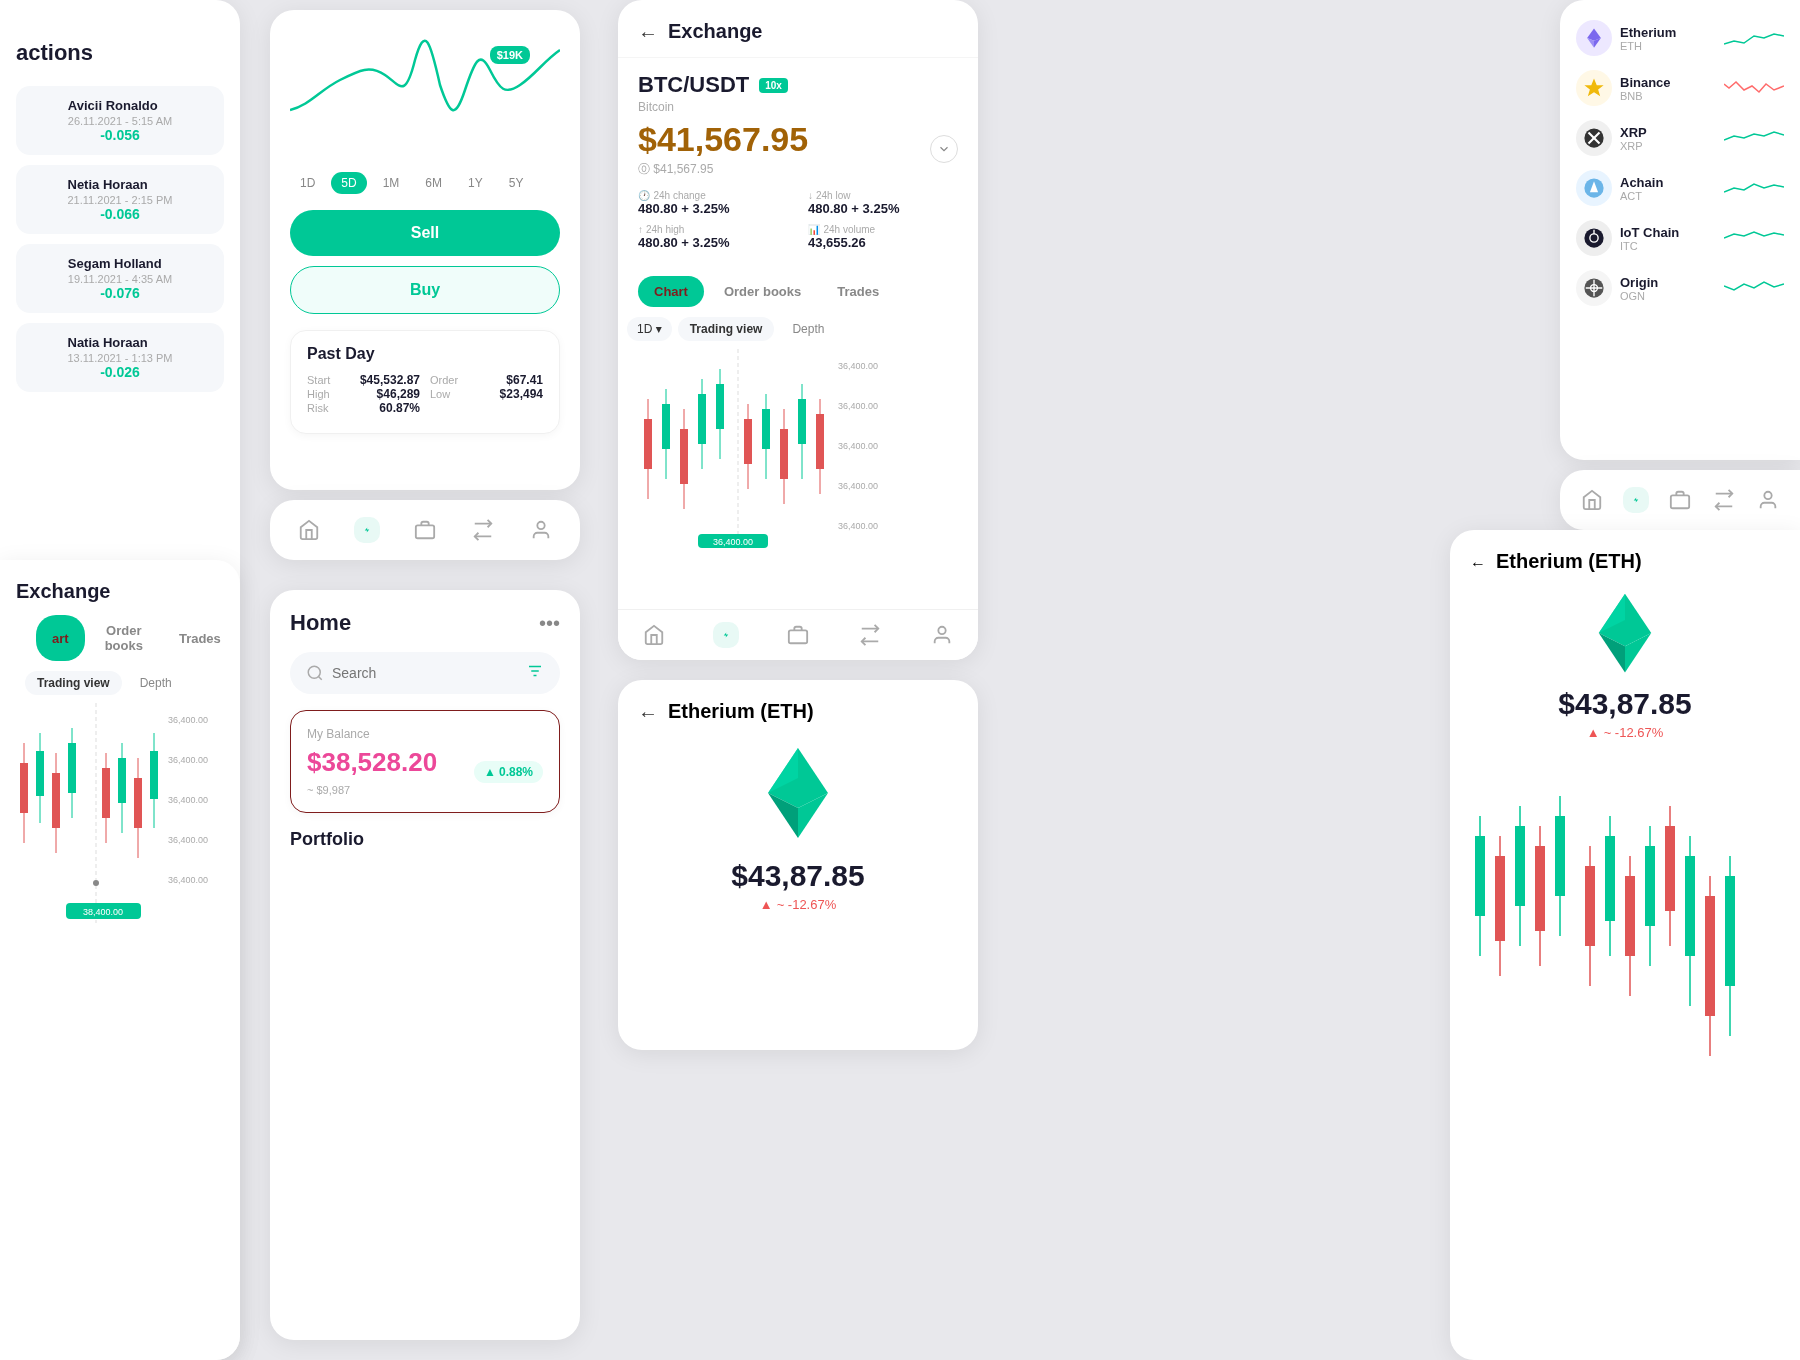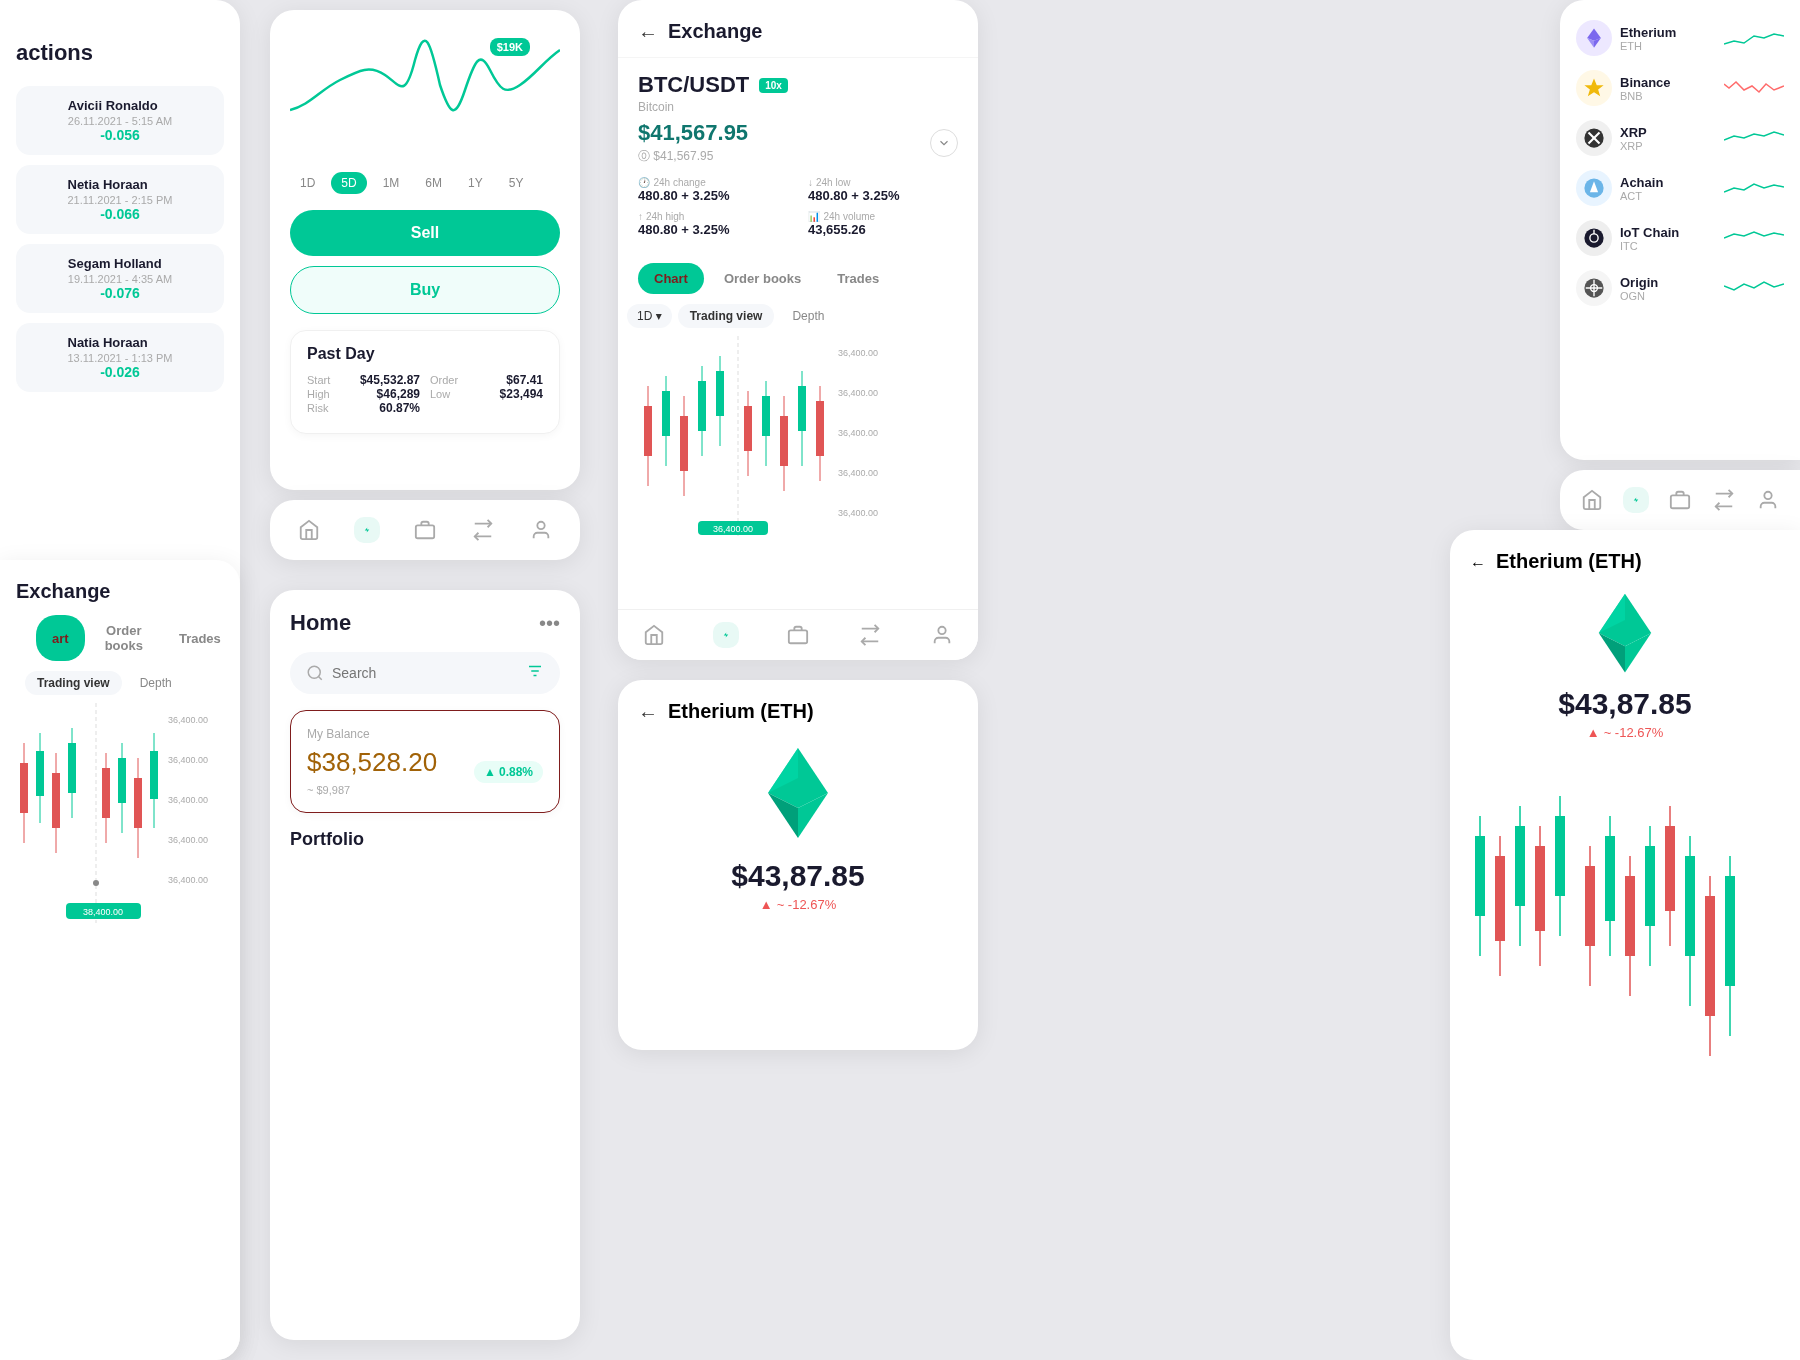--- a/index.html
+++ b/index.html
@@ -75,21 +75,21 @@
       padding: 20px 20px 16px;
     }
     .chart-area {
       width: 100%;
       height: 130px;
       position: relative;
       margin-bottom: 12px;
     }
     .price-badge {
       position: absolute;
-      top: 8px; right: 30px;
+      top: 16px; right: 30px;
       background: #00c896;
       color: #fff;
       font-size: 11px;
       font-weight: 700;
       padding: 3px 7px;
       border-radius: 8px;
     }
     .time-tabs {
       display: flex;
       gap: 6px;
@@ -173,21 +173,21 @@
       gap: 10px;
       padding: 20px 20px 14px;
       border-bottom: 1px solid #f5f5f5;
     }
     .exchange-header .back-btn { cursor: pointer; color: #333; font-size: 20px; }
     .exchange-header h2 { font-size: 20px; font-weight: 700; color: #1a1a2e; }
     .pair-section { padding: 14px 20px; }
     .pair-name { font-size: 22px; font-weight: 800; color: #1a1a2e; }
     .pair-badge { background: #00c896; color: #fff; font-size: 10px; font-weight: 700; padding: 2px 6px; border-radius: 4px; vertical-align: middle; margin-left: 6px; }
     .pair-sub { font-size: 12px; color: #aaa; margin: 2px 0 6px; }
-    .pair-price { font-size: 22px; font-weight: 800; color: #0f766e; }
+    .pair-price { font-size: 34px; font-weight: 800; color: #a16207; }
     .pair-usd { font-size: 12px; color: #aaa; margin-top: 2px; }
     .pair-stats { display: grid; grid-template-columns: 1fr 1fr; gap: 8px 20px; margin: 12px 0; }
     .stat-item .stat-label { font-size: 10px; color: #aaa; display: flex; align-items: center; gap: 3px; }
     .stat-item .stat-val { font-size: 13px; font-weight: 600; color: #1a1a2e; }
     .stat-up { color: #00c896; }
     .tab-row {
       display: flex;
       padding: 0 20px;
       margin-bottom: 10px;
       gap: 4px;
@@ -319,21 +319,21 @@
     .filter-btn { cursor: pointer; color: #00c896; }
     .balance-card {
       background: #fff;
       border: 1px solid #7f1d1d;
       border-radius: 16px;
       padding: 16px;
       margin-bottom: 16px;
       box-shadow: 0 2px 8px rgba(0,0,0,0.04);
     }
     .balance-label { font-size: 12px; color: #aaa; margin-bottom: 6px; }
-    .balance-amount { font-size: 26px; font-weight: 400; color: #a16207; margin-bottom: 6px; }
+    .balance-amount { font-size: 26px; font-weight: 700; color: #ec4899; margin-bottom: 6px; }
     .balance-row { display: flex; justify-content: space-between; align-items: center; }
     .balance-change { font-size: 11px; color: #aaa; }
     .badge-up {
       background: #e8fdf7;
       color: #00c896;
       font-size: 12px;
       font-weight: 700;
       padding: 4px 10px;
       border-radius: 20px;
       display: flex; align-items: center; gap: 3px;

